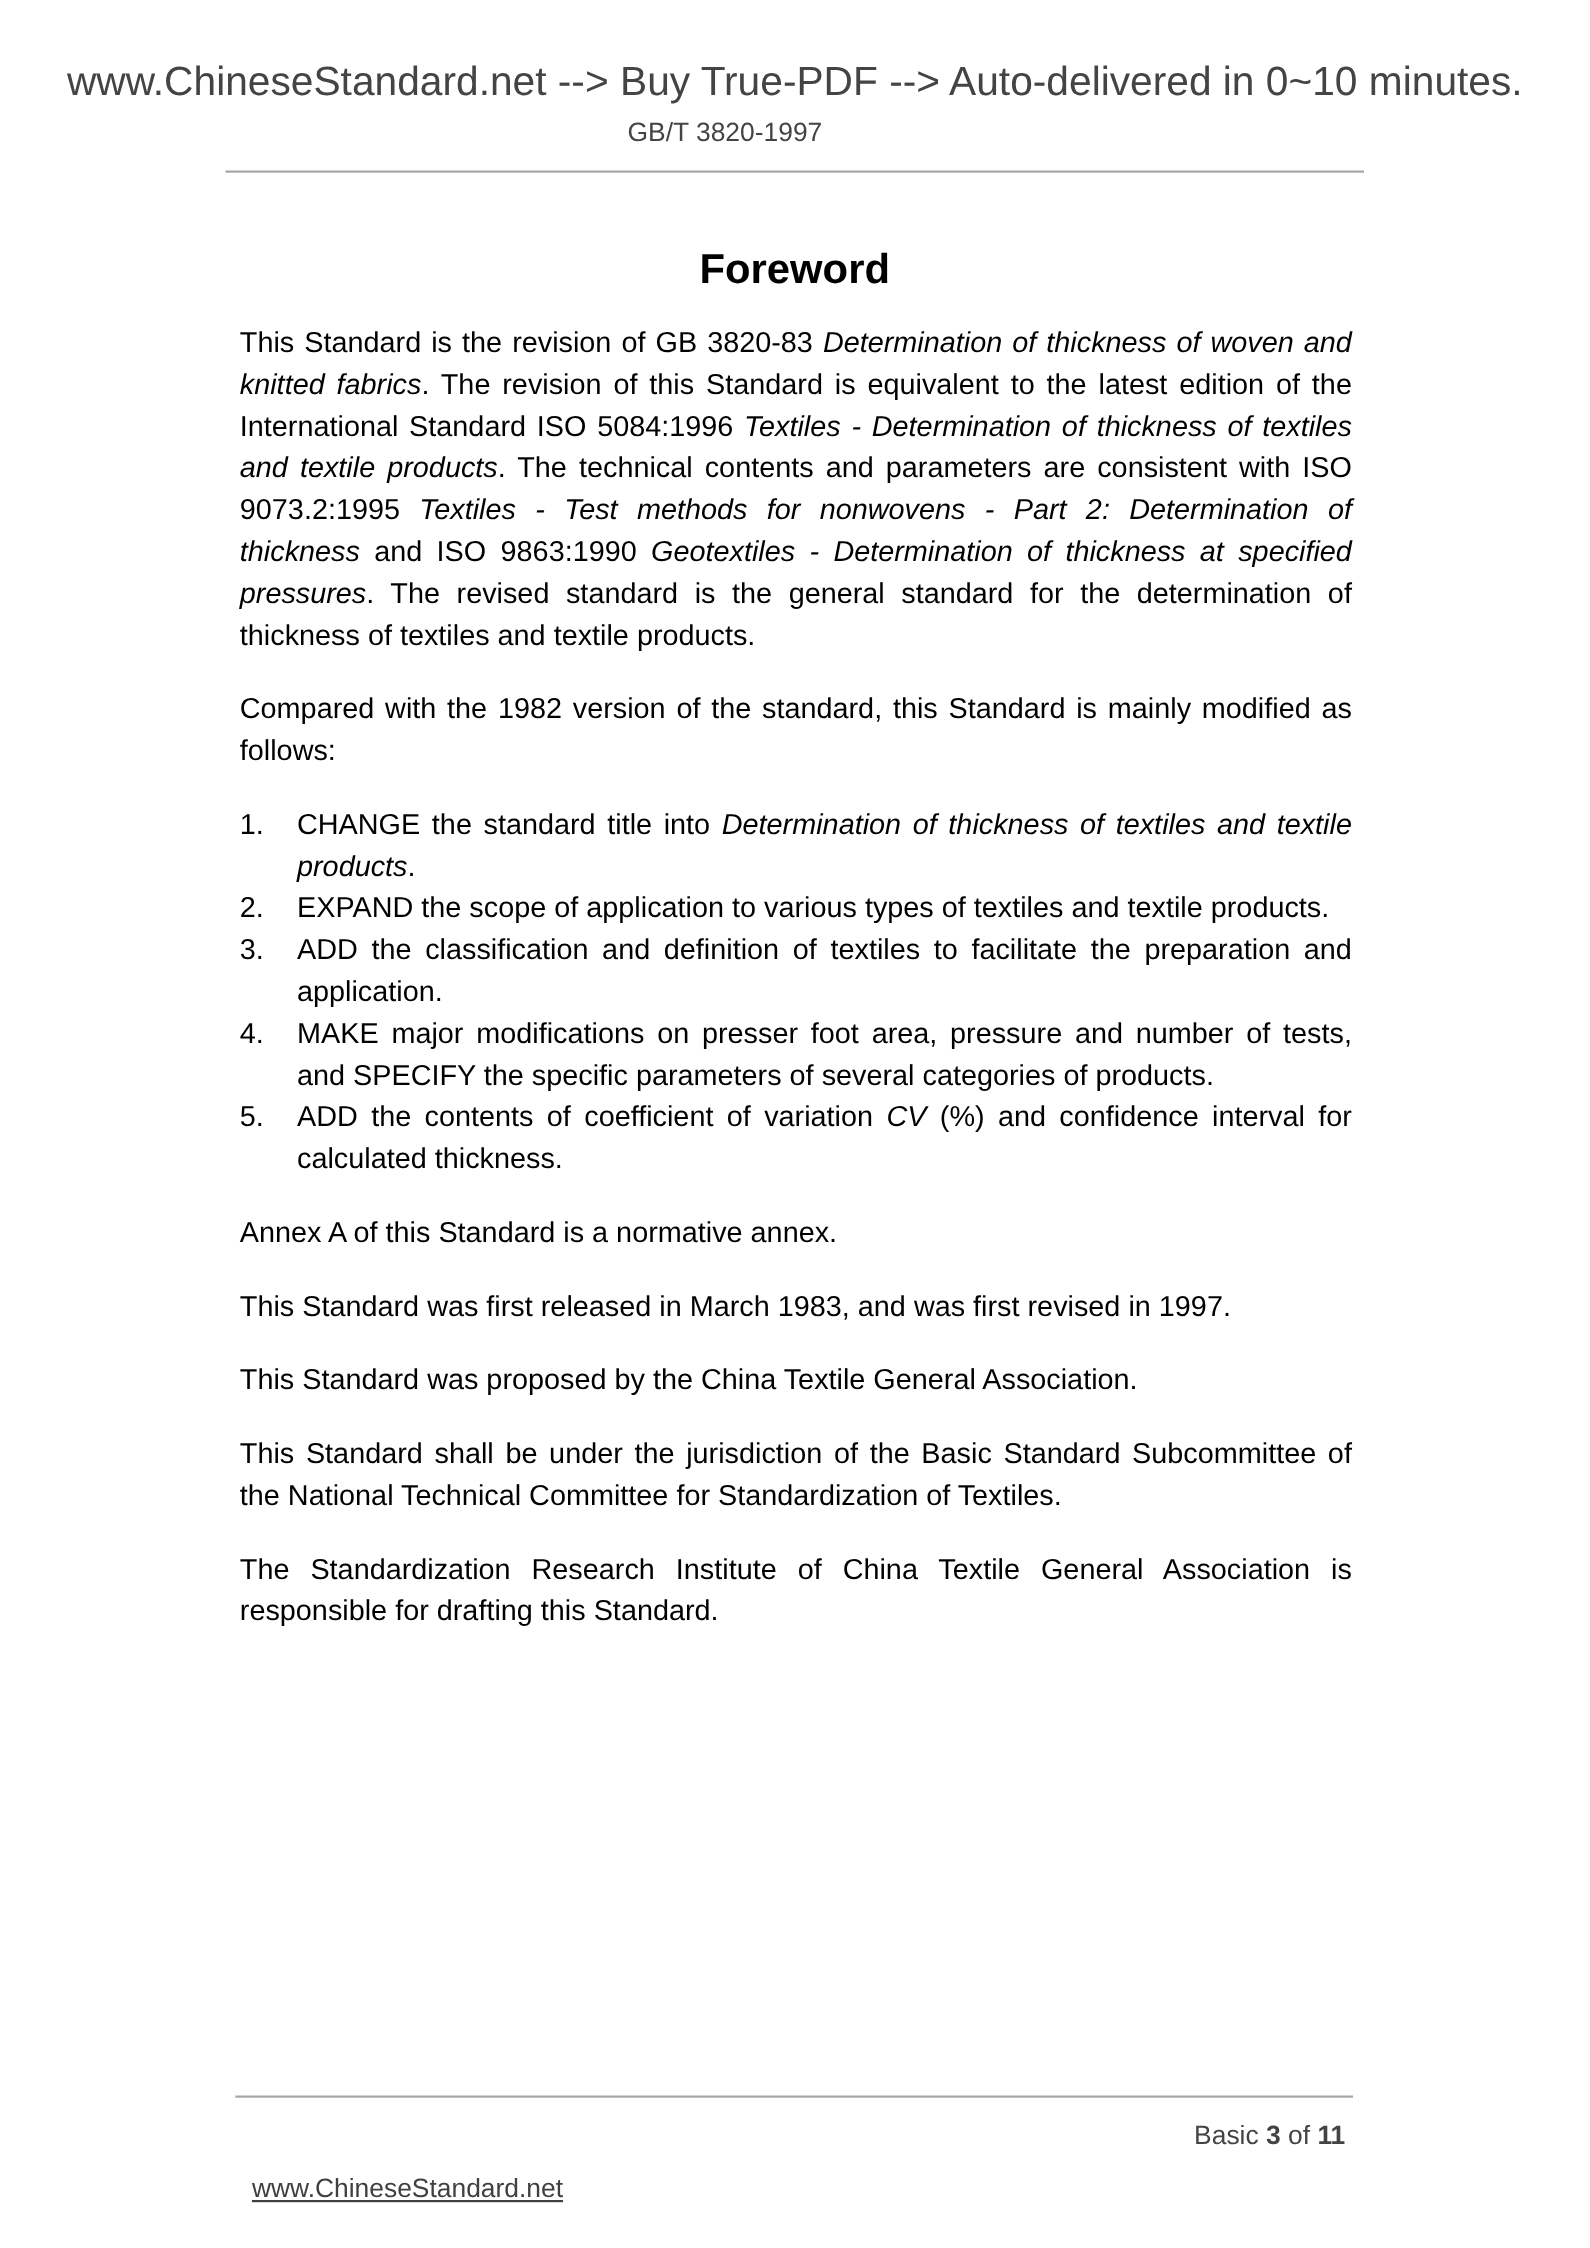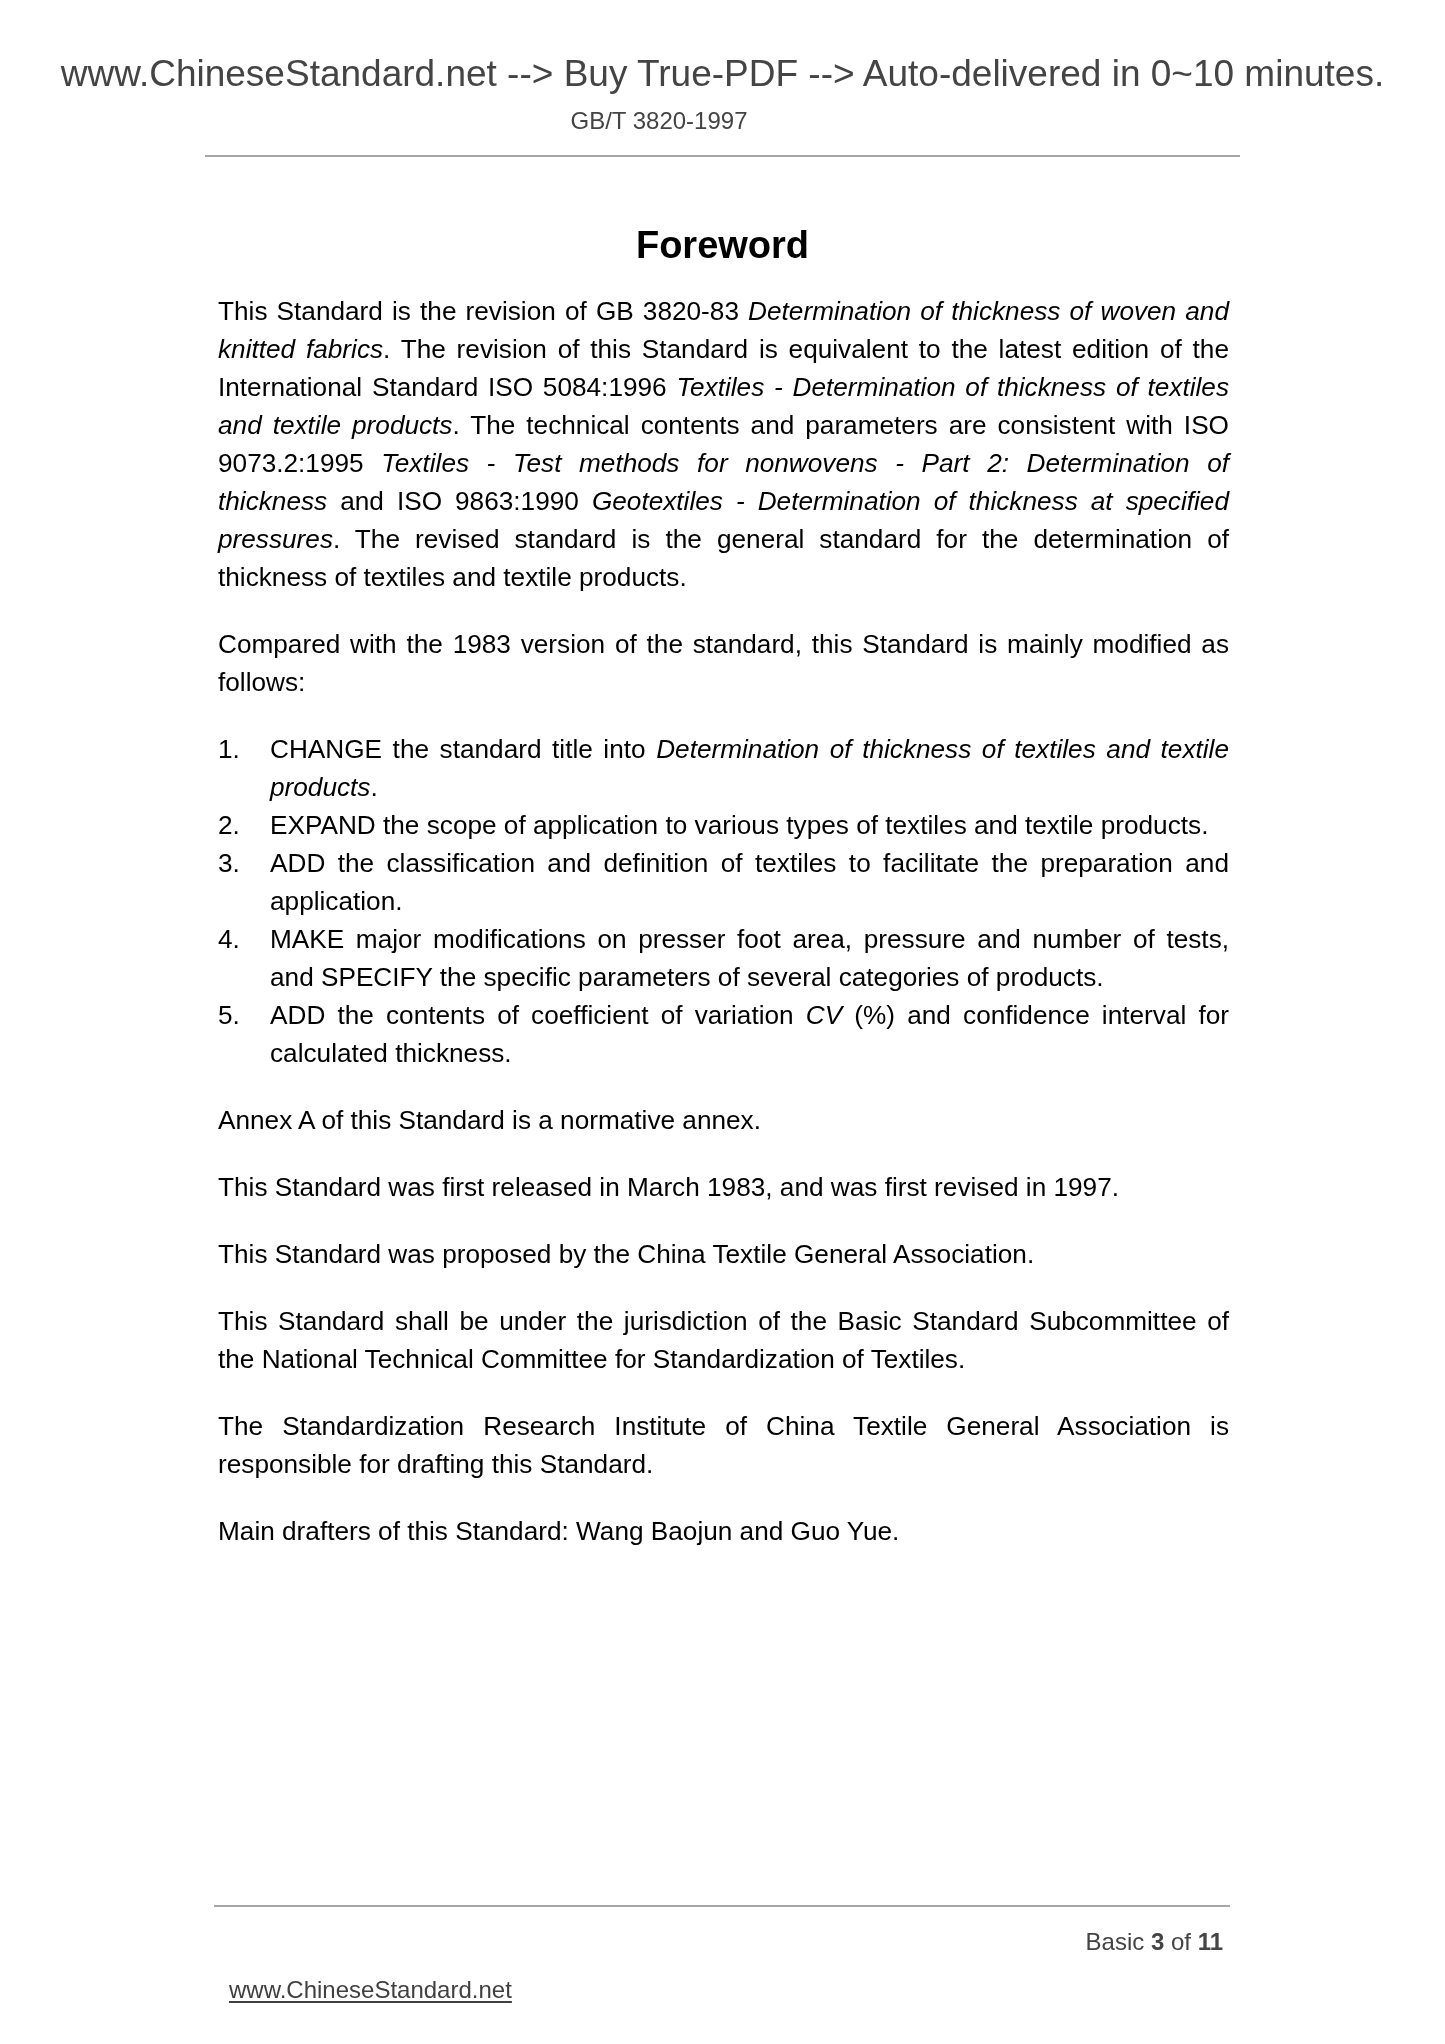--- a/index.html
+++ b/index.html
@@ -129,35 +129,34 @@
   <div class="header-banner">www.ChineseStandard.net --&gt; Buy True-PDF --&gt; Auto-delivered in 0~10 minutes.</div>
   <div class="header-docno">GB/T 3820-1997</div>
   <div class="header-rule"></div>
 </header>
 
 <h1 class="page-title">Foreword</h1>
 
 <main class="body">
   <p><span>This Standard is the revision of GB 3820-83 </span><em>Determination of thickness of woven and knitted fabrics</em><span>. The revision of this Standard is equivalent to the latest edition of the International Standard ISO 5084:1996 </span><em>Textiles - Determination of thickness of textiles and textile products</em><span>. The technical contents and parameters are consistent with ISO 9073.2:1995 </span><em>Textiles - Test methods for nonwovens - Part 2: Determination of thickness</em><span> and ISO 9863:1990 </span><em>Geotextiles - Determination of thickness at specified pressures</em><span>. The revised standard is the general standard for the determination of thickness of textiles and textile products.</span></p>
 
-  <p>Compared with the 1983 version of the standard, this Standard is mainly modified as follows:</p>
+  <p>Compared with the 1982 version of the standard, this Standard is mainly modified as follows:</p>
 
   <ol class="mod-list">
     <li><span class="num">1.</span><span>CHANGE the standard title into </span><em>Determination of thickness of textiles and textile products</em><span>.</span></li>
     <li><span class="num">2.</span><span>EXPAND the scope of application to various types of textiles and textile products.</span></li>
     <li><span class="num">3.</span><span>ADD the classification and definition of textiles to facilitate the preparation and application.</span></li>
     <li><span class="num">4.</span><span>MAKE major modifications on presser foot area, pressure and number of tests, and SPECIFY the specific parameters of several categories of products.</span></li>
     <li><span class="num">5.</span><span>ADD the contents of coefficient of variation </span><em>CV</em><span> (%) and confidence interval for calculated thickness.</span></li>
   </ol>
 
   <p>Annex A of this Standard is a normative annex.</p>
   <p>This Standard was first released in March 1983, and was first revised in 1997.</p>
   <p>This Standard was proposed by the China Textile General Association.</p>
   <p>This Standard shall be under the jurisdiction of the Basic Standard Subcommittee of the National Technical Committee for Standardization of Textiles.</p>
   <p>The Standardization Research Institute of China Textile General Association is responsible for drafting this Standard.</p>
-  <p>Main drafters of this Standard: Wang Baojun and Guo Yue.</p>
 </main>
 
 <footer>
   <div class="footer-rule"></div>
   <a class="footer-link">www.ChineseStandard.net</a>
   <div class="footer-page"><span>Basic </span><b>3</b><span> of </span><b>11</b></div>
 </footer>
 
 </body></html>

